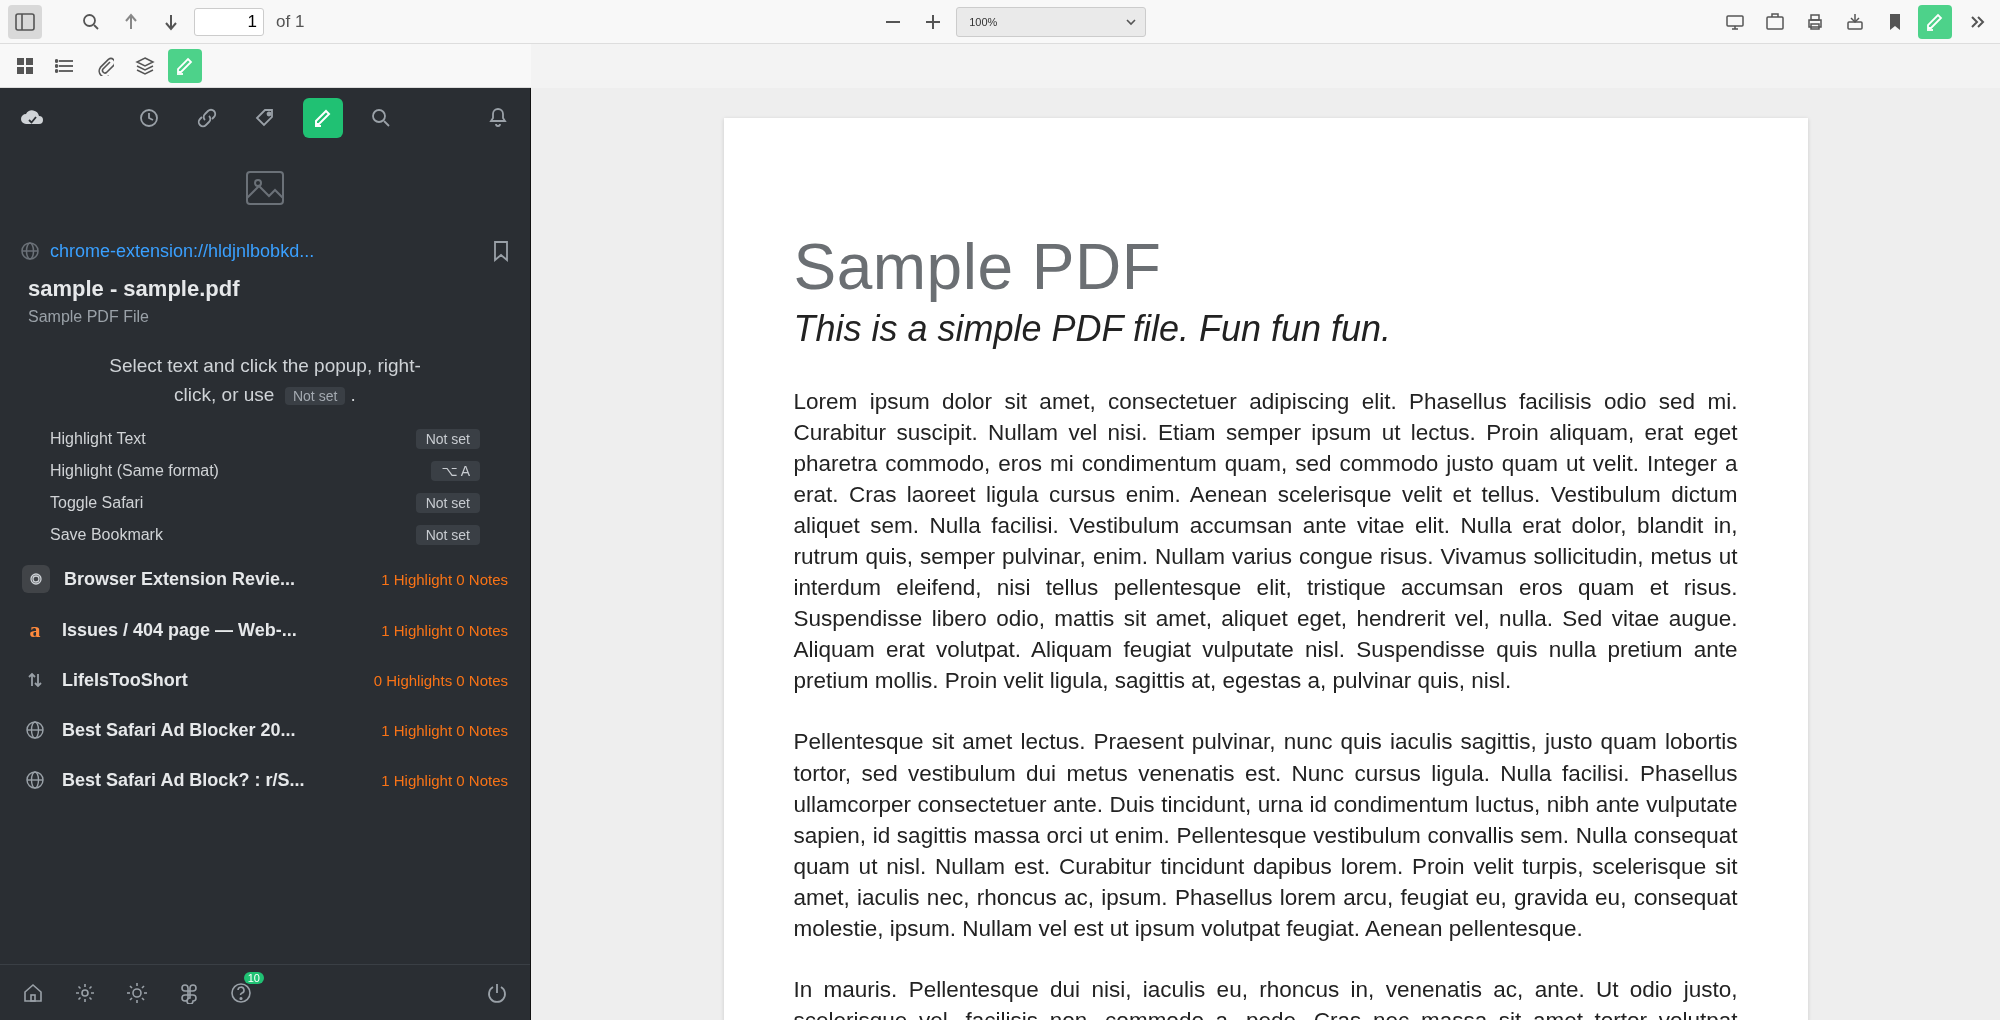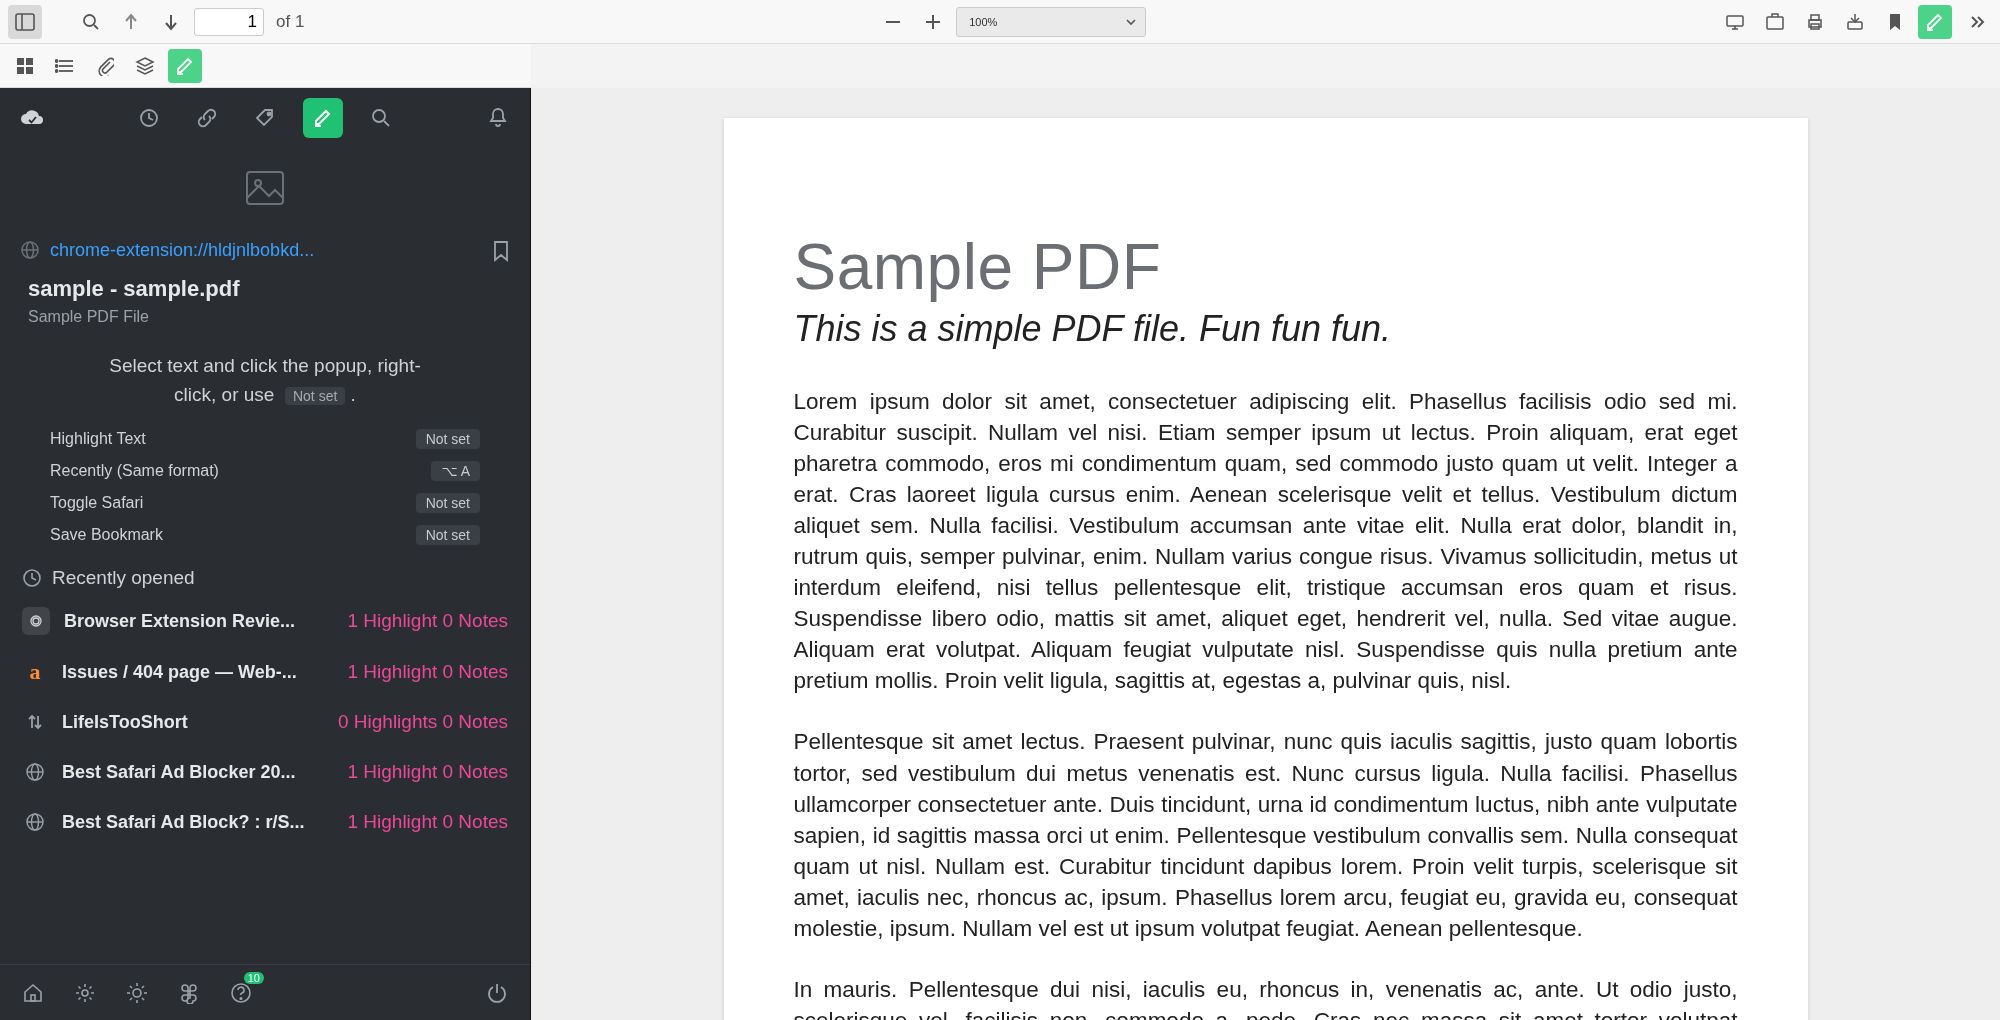--- a/index.html
+++ b/index.html
@@ -23,40 +23,40 @@
 
 
 .main { flex: 1; display: flex; overflow: hidden; }
 .sidebar { width: 531px; background: #2a2e33; color: #d0d3d6; display: flex; flex-direction: column; border-right: 1px solid #111; }
 .sb-top { display: flex; align-items: center; padding: 10px 14px; gap: 8px; }
 .sb-top .left-ico { width: 36px; height: 36px; display:flex; align-items:center; justify-content:center; }
 .sb-top .mid-icons { flex: 1; display: flex; justify-content: center; gap: 18px; }
 .sb-top .mid-icons .ic { width: 40px; height: 40px; display:flex; align-items:center; justify-content:center; border-radius: 6px; cursor:pointer; color:#9aa1a8; }
 .sb-top .mid-icons .ic.active { background: #20c173; color:#fff; }
 .sb-img { display:flex; justify-content:center; padding: 22px 0 28px 0; color:#6b7178; }
-.sb-url-row { display:flex; align-items:flex-start; padding: 6px 20px 10px 20px; gap: 10px; }
+.sb-url-row { display:flex; align-items:center; padding: 6px 20px 10px 20px; gap: 10px; }
 .sb-url-row .url { color: #3aa0ff; font-size: 18px; flex:1; white-space:nowrap; overflow:hidden; text-overflow:ellipsis; }
 .sb-url-row .bm { color:#9aa1a8; cursor:pointer; }
 .sb-title { padding: 4px 28px; font-size: 22px; font-weight: 600; color: #e6e8ea; }
 .sb-sub { padding: 2px 28px 16px 28px; font-size: 16px; color: #9aa1a8; }
 .sb-hint { text-align:center; padding: 10px 40px 6px 40px; font-size: 19px; color:#cfd3d7; line-height:1.5; }
 .sb-hint .ns { background:#3a3f45; border-radius:4px; padding:1px 8px; font-size:14px; color:#a4aab1; }
 .shortcuts { padding: 14px 50px 8px 50px; display:flex; flex-direction:column; gap: 12px; font-size:16px; }
 .shortcuts .sc-row { display:flex; justify-content:space-between; align-items:center; }
 .shortcuts .sc-row .k { background:#3a3f45; border-radius:4px; padding:2px 10px; font-size:14px; color:#c8ccd1; }
 .cfg-link { text-align:center; padding: 14px 0 20px 0; color:#20c173; font-size:18px; cursor:pointer; }
 
 .sb-section { padding: 14px 22px 6px 22px; display:flex; align-items:center; gap:10px; color:#cfd3d7; font-size:19px; }
 .recent-list { display:flex; flex-direction:column; }
 .recent-item { display:flex; align-items:center; padding: 12px 22px; gap: 14px; cursor:pointer; }
 .recent-item .ico { width:26px; height:26px; display:flex; align-items:center; justify-content:center; color:#8b9197; flex-shrink:0; }
 .recent-item .ico.box { background:#414448; border-radius:6px; width:28px; height:28px; }
 .recent-item .ico.orange { color:#ff8a3d; font-weight:700; font-size:22px; font-family: Georgia, serif; }
 .recent-item .ttl { flex:1; color:#e6e8ea; font-weight:600; font-size:18px; white-space:nowrap; overflow:hidden; text-overflow:ellipsis; }
-.recent-item .meta { color:#ec4899; font-size:19px; }
+.recent-item .meta { color:#f97316; font-size:15px; }
 
 .sb-footer { margin-top:auto; height:56px; display:flex; align-items:center; padding: 0 18px; gap: 22px; border-top:1px solid #3a3f45; color:#9aa1a8; }
 .sb-footer .fbtn { width:30px; height:30px; display:flex; align-items:center; justify-content:center; cursor:pointer; position:relative; }
 .sb-footer .fbtn.badge::after { content: attr(data-badge); position:absolute; top:-6px; right:-8px; background:#20c173; color:#fff; font-size:11px; border-radius:8px; padding:0 4px; }
 .sb-footer .spacer { flex:1; }
 
 
 .viewer { flex:1; background:#eeeeee; display:flex; justify-content:center; overflow:auto; padding: 30px 0; }
 .page { width: 1084px; min-height: 1400px; background:#fff; box-shadow: 0 1px 4px rgba(0,0,0,0.15); padding: 112px 70px 50px 70px; }
 .doc-title { font-size: 64px; font-weight: 300; color:#6b6f73; letter-spacing: 0.5px; margin-bottom: 4px; font-family: "Helvetica Neue", Helvetica, Arial, sans-serif; }
@@ -284,41 +284,34 @@
       <span>Select text and click the popup, right-</span><br>
       <span>click, or use</span>&nbsp;&nbsp;<span class="ns">Not set</span>&nbsp;<span>.</span>
     </div>
 
     <div class="shortcuts">
       <div class="sc-row">
           <span>Highlight Text</span>
           <span class="k">Not set</span>
         </div>
       <div class="sc-row">
-          <span>Recently (Same format)</span>
+          <span>Highlight (Same format)</span>
           <span class="k">⌥   A</span>
         </div>
       <div class="sc-row">
           <span>Toggle Safari</span>
           <span class="k">Not set</span>
         </div>
       <div class="sc-row">
           <span>Save Bookmark</span>
           <span class="k">Not set</span>
         </div>
     </div>
 
 
-    <div class="sb-section">
-      <svg width="20" height="20" viewBox="0 0 20 20" fill="none" stroke="#9aa1a8" stroke-width="1.6">
-          <circle cx="10" cy="10" r="8"></circle>
-          <polyline points="10,5 10,10 14,12"></polyline>
-        </svg>
-      <span>Recently opened</span>
-    </div>
 
     <div class="recent-list">
       <div class="recent-item">
         <span class="ico box">
             <svg width="16" height="16" viewBox="0 0 16 16" fill="none" stroke="#cfd3d7" stroke-width="1.3">
               <circle cx="8" cy="8" r="5"></circle>
               <path d="M5 8 a3 3 0 0 1 6 0 a3 3 0 0 1 -6 0"></path>
             </svg>
           </span>
         <span class="ttl">Browser Extension Revie...</span>

